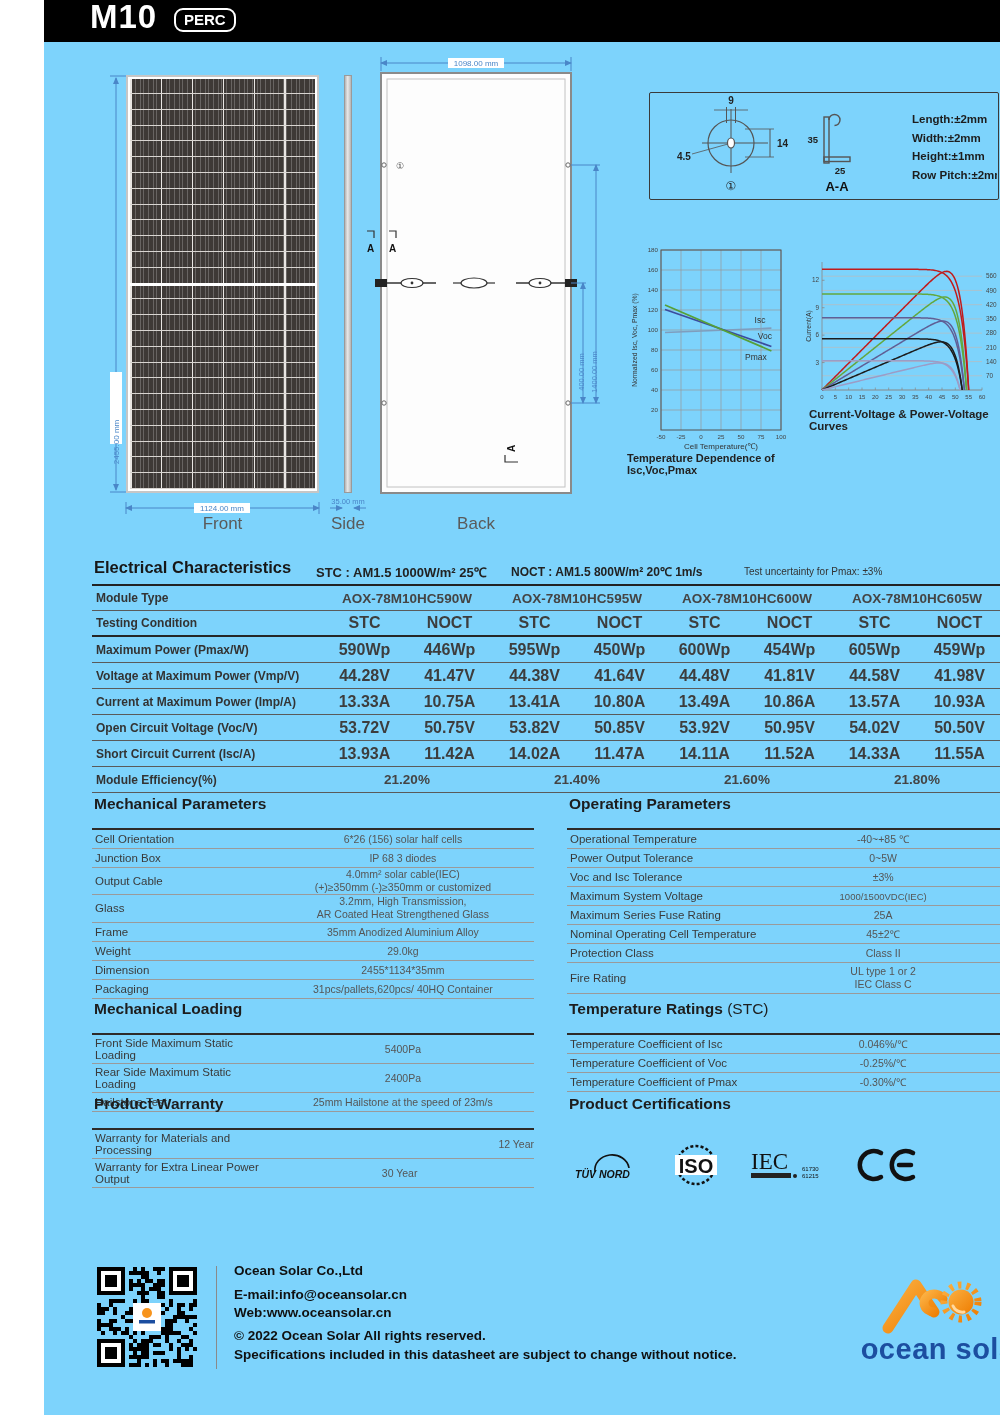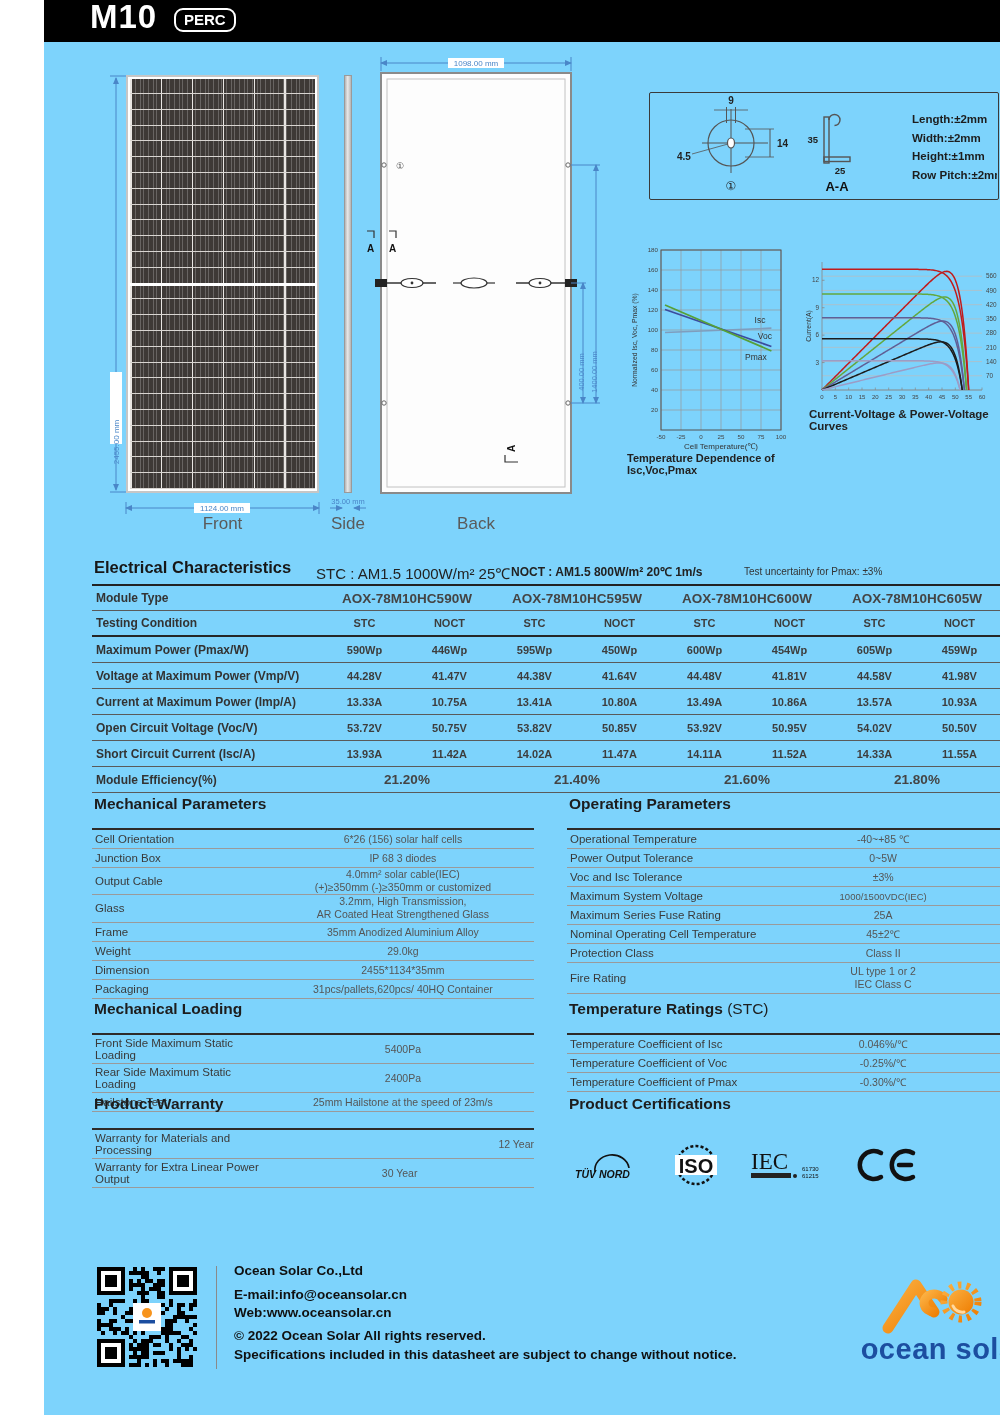--- a/index.html
+++ b/index.html
@@ -27,26 +27,26 @@
   .side-bar{position:absolute;left:300px;top:33px;width:8px;height:418px;border:1px solid #9a9a9a;box-sizing:border-box;
      background:linear-gradient(90deg,#b5b5b5,#e8e8e8 45%,#b5b5b5);}
   .view-label{position:absolute;top:472px;font-size:17px;color:#5a5a5a;text-align:center;}
   .detail-box{position:absolute;left:605px;top:50px;width:350px;height:108px;border:1.5px solid #3a3a3a;border-radius:2px;box-sizing:border-box;}
   .draw svg text{font-family:"Liberation Sans",sans-serif;}
   .ct{position:absolute;font-weight:bold;color:#222;text-align:left;}
   
   .elec{position:absolute;left:48px;top:558px;width:912px;font-size:12px;}
   .etitle{position:relative;height:26px;border-bottom:2.5px solid #222;}
   .etitle h2{position:absolute;left:2px;top:0;margin:0;font-size:16.5px;color:#171717;}
-  .etitle .stc{position:absolute;left:224px;top:5px;font-weight:normal;font-size:15px;color:#222;}
+  .etitle .stc{position:absolute;left:224px;top:5px;font-weight:bold;font-size:13px;color:#222;}
   .etitle .noct{position:absolute;left:419px;top:5px;font-weight:bold;font-size:12px;color:#222;}
   .etitle .unc{position:absolute;left:652px;top:8px;font-size:10px;color:#333;}
   .erow{display:flex;align-items:center;font-weight:bold;}
   .el-label{width:230px;padding-left:4px;box-sizing:border-box;color:#333;}
-  .el-v{width:85px;text-align:center;font-size:11px;color:#3d3d3d;}
+  .el-v{width:85px;text-align:center;font-size:16px;color:#3d3d3d;}
   .el-m{width:170px;text-align:center;font-size:13.5px;color:#444;}
   .b1{border-bottom:1.5px solid #5a5a5a;}
   .b2{border-bottom:2.5px solid #262626;}
   .h24{height:24px;} .h25{height:25px;}
   
   .spec{position:absolute;}
   .spec h3{margin:0;padding:0 0 15px 2px;font-size:15.5px;color:#1d1d1d;border-bottom:2.5px solid #2e2a28;}
   .spec h3 .light{font-weight:normal;}
   .spec .srow{display:flex;align-items:center;border-bottom:1px solid #9a9a9a;min-height:18px;}
   .spec .slabel{flex:0 0 44%;padding:2px 0 2px 3px;font-size:11.5px;color:#3a3a3a;}

